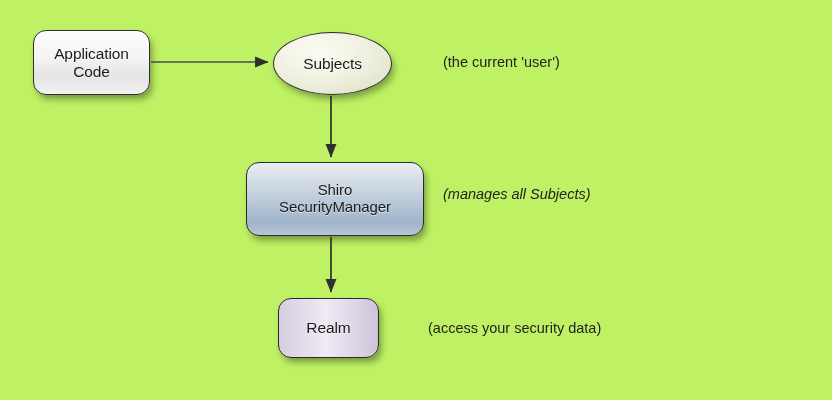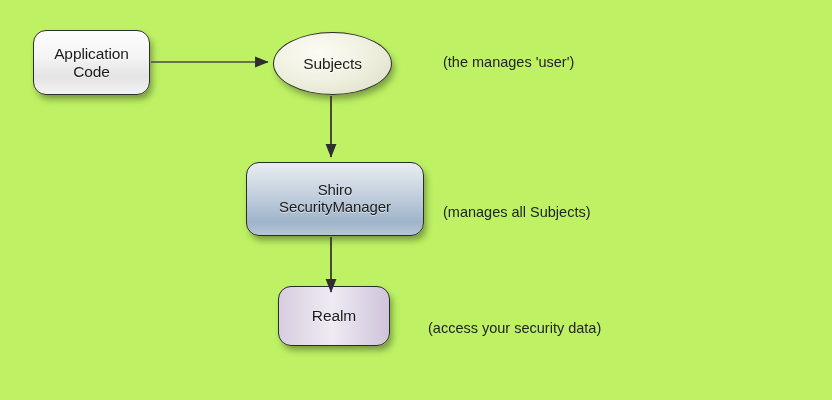--- a/index.html
+++ b/index.html
@@ -101,22 +101,22 @@
     box-sizing: border-box;
   }
   .node-secmgr .node-label {
     font-size: 15px;
   }
 
   
   .node-realm {
     position: absolute;
     left: 278px;
-    top: 286px;
-    width: 112px;
+    top: 298px;
+    width: 101px;
     height: 60px;
     border: 1.6px solid #2b2b2b;
     border-radius: 13px;
     background: linear-gradient(to right,
         #d7cde0 0%,
         #e2dbe9 22%,
         #efeaf3 48%,
         #ddd4e6 78%,
         #cfc3da 100%);
     box-shadow: 3px 5px 7px -1px rgba(0,0,0,0.38);
@@ -131,21 +131,21 @@
 
   
   .annotation {
     position: absolute;
     color: #232323;
     font-family: "Liberation Sans", sans-serif;
     font-size: 14.5px;
     white-space: nowrap;
   }
   .ann-subject  { left: 443px; top: 54px; }
-  .ann-secmgr   { left: 443px; top: 204px; }
+  .ann-secmgr   { left: 443px; top: 186px; font-style: italic; }
   .ann-realm    { left: 428px; top: 320px; text-align: center; }
 
   
   #connectors {
     position: absolute;
     left: 0;
     top: 0;
     width: 832px;
     height: 400px;
     z-index: 1;
@@ -188,17 +188,17 @@
 
   <div class="node-secmgr">
     <div class="node-label">Shiro
 SecurityManager</div>
   </div>
 
   <div class="node-realm">
     <div class="node-label">Realm</div>
   </div>
 
-  <div class="annotation ann-subject">(the manages 'user')</div>
+  <div class="annotation ann-subject">(the current 'user')</div>
   <div class="annotation ann-secmgr">(manages all Subjects)</div>
   <div class="annotation ann-realm">(access your security data)</div>
 
 </div>
 
 </body></html>

